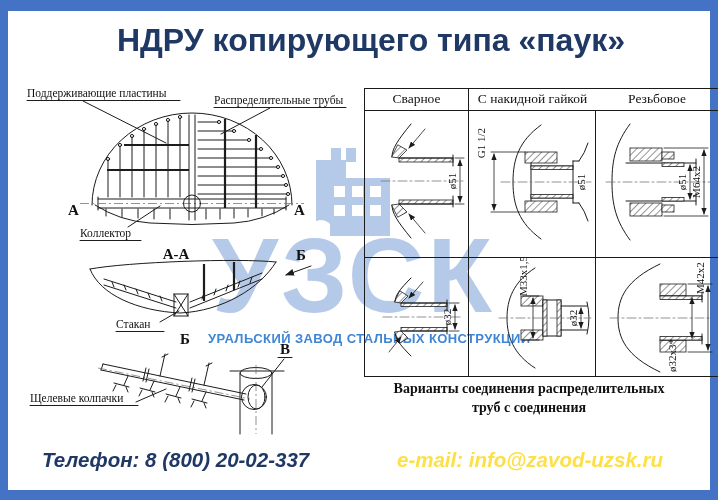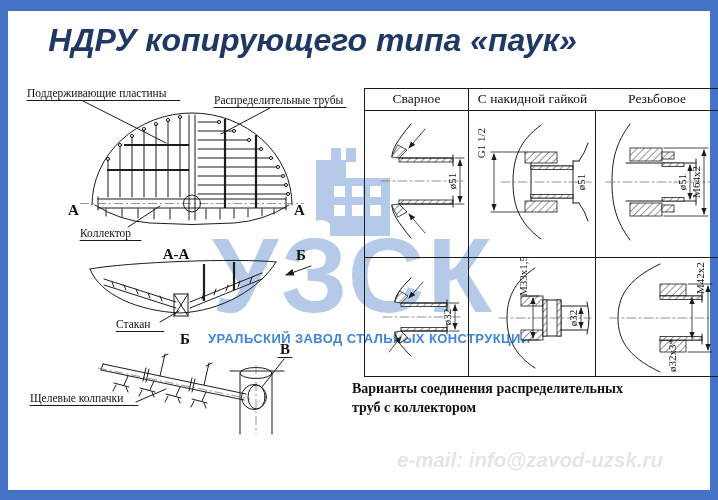--- a/index.html
+++ b/index.html
@@ -1,31 +1,31 @@
 <!DOCTYPE html>
 <html><head>
 <meta charset="utf-8">
 <style>
   html,body{margin:0;padding:0;background:#e8e8e8;}
   .page{position:relative;width:718px;height:500px;background:#4472C4;font-family:"Liberation Sans",sans-serif;overflow:hidden;}
   .canvas{position:absolute;left:8px;top:11px;width:702px;height:479px;background:#ffffff;}
   .abs{position:absolute;}
-  .title{position:absolute;left:0;top:22px;width:625px;text-align:center;font-size:32px;font-weight:bold;font-style:italic;color:#1F3864;letter-spacing:0px;}
+  .title{position:absolute;left:0;top:22px;width:625px;text-align:right;font-size:32px;font-weight:bold;color:#1F3864;letter-spacing:0px;}
   
   .wm-acronym{position:absolute;left:204px;top:222px;font-size:106px;font-weight:bold;line-height:1;color:#B5CAE8;letter-spacing:3px;margin-left:8px;}
   .wm-name{position:absolute;left:208px;top:331px;width:320px;font-size:13px;font-weight:bold;color:#3F86D6;letter-spacing:0.4px;white-space:nowrap;}
   
   .conn-table{position:absolute;left:364px;top:88px;display:grid;grid-template-columns:104px 127px 123px;grid-template-rows:22px 147px 118px;border:1.6px solid #1a1a1a;box-sizing:border-box;background:transparent;}
   .conn-table .hcell{border-right:1.2px solid #1a1a1a;border-bottom:1.6px solid #1a1a1a;font-family:"Liberation Serif",serif;font-size:13.5px;color:#111;text-align:center;line-height:20px;}
   .conn-table .cell{border-right:1.2px solid #1a1a1a;border-bottom:1.2px solid #1a1a1a;}
   .conn-table .last-col{border-right:none;}
   .conn-table .last-row{border-bottom:none;}
-  .caption{position:absolute;left:352px;top:380px;width:354px;font-family:"Liberation Serif",serif;font-weight:bold;font-size:14px;line-height:1.35;color:#111;}
+  .caption{position:absolute;left:352px;top:380px;width:354px;text-align:center;font-family:"Liberation Serif",serif;font-weight:bold;font-size:14px;line-height:1.35;color:#111;}
   .footer-phone{position:absolute;left:42px;top:448px;font-size:20.5px;font-weight:bold;font-style:italic;color:#1F3864;}
-  .footer-email{position:absolute;left:397px;top:448px;font-size:20.5px;font-weight:bold;font-style:italic;color:#e5e5e5;}
+  .footer-email{position:absolute;left:397px;top:448px;font-size:20.5px;font-weight:bold;font-style:italic;color:#fde047;}
   
   svg{display:block;}
   .s{stroke:#1c1c1c;stroke-width:1;fill:none;stroke-linecap:round;}
   .s2{stroke:#1c1c1c;stroke-width:2.2;fill:none;}
   .cl{stroke:#777;stroke-width:0.8;stroke-dasharray:9 3 2 3;fill:none;}
   .hat{fill:url(#hatch);stroke:#1c1c1c;stroke-width:0.8;}
   .lbl{font:11.5px "Liberation Serif",serif;fill:#111;}
   .mk{font:bold 15px "Liberation Serif",serif;fill:#111;}
   .dim{font:11px "Liberation Serif",serif;fill:#111;}
 </style>
@@ -389,17 +389,18 @@
           <line x1="96" y1="40" x2="96" y2="80" stroke-width="0.8" marker-start="url(#arrS)" marker-end="url(#arrE)"></line>
         </g>
         <text class="dim" transform="translate(108,36) rotate(-90)">M42x2</text>
         <text class="dim" transform="translate(80,114) rotate(-90)">ø32x3*</text>
       </svg>
     </div>
   </div>
 
   <div class="caption">
     <div>Варианты соединения распределительных</div>
-    <div>труб с коллектором</div>
+    <div>труб с соединения</div>
   </div>
 
+  <div class="footer-phone">Телефон: 8 (800) 20-02-337</div>
   <div class="footer-email">e-mail: info@zavod-uzsk.ru</div>
 </div>
 
 </body></html>

